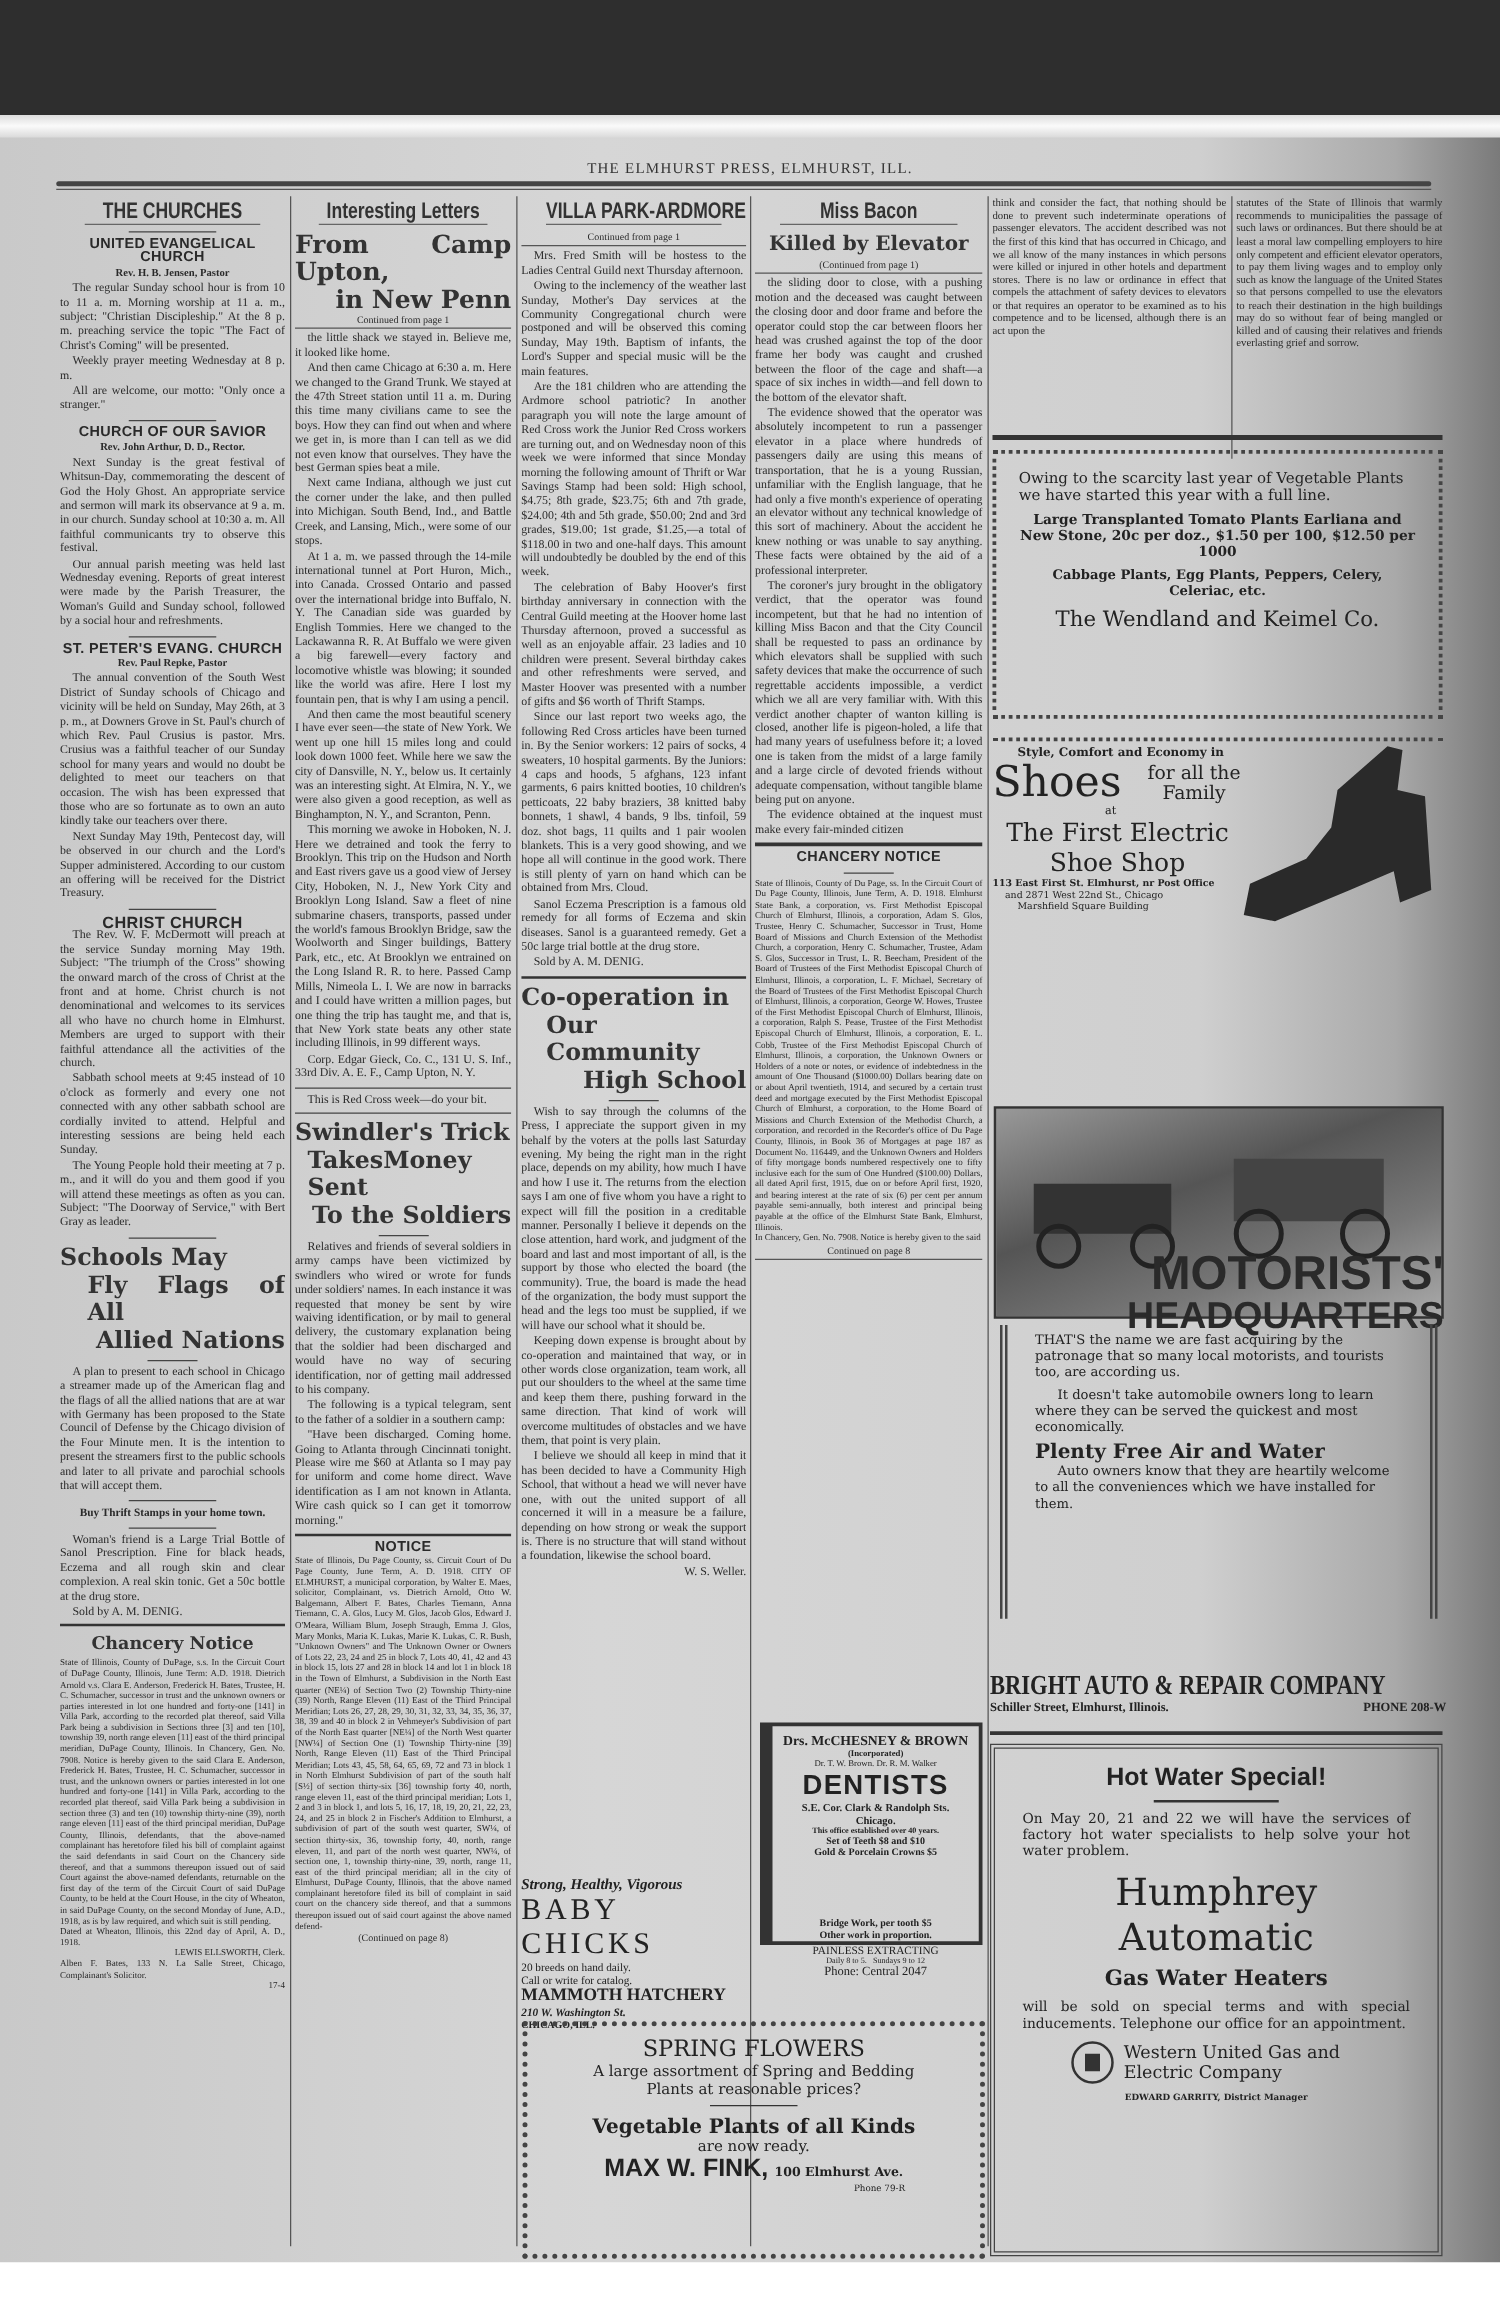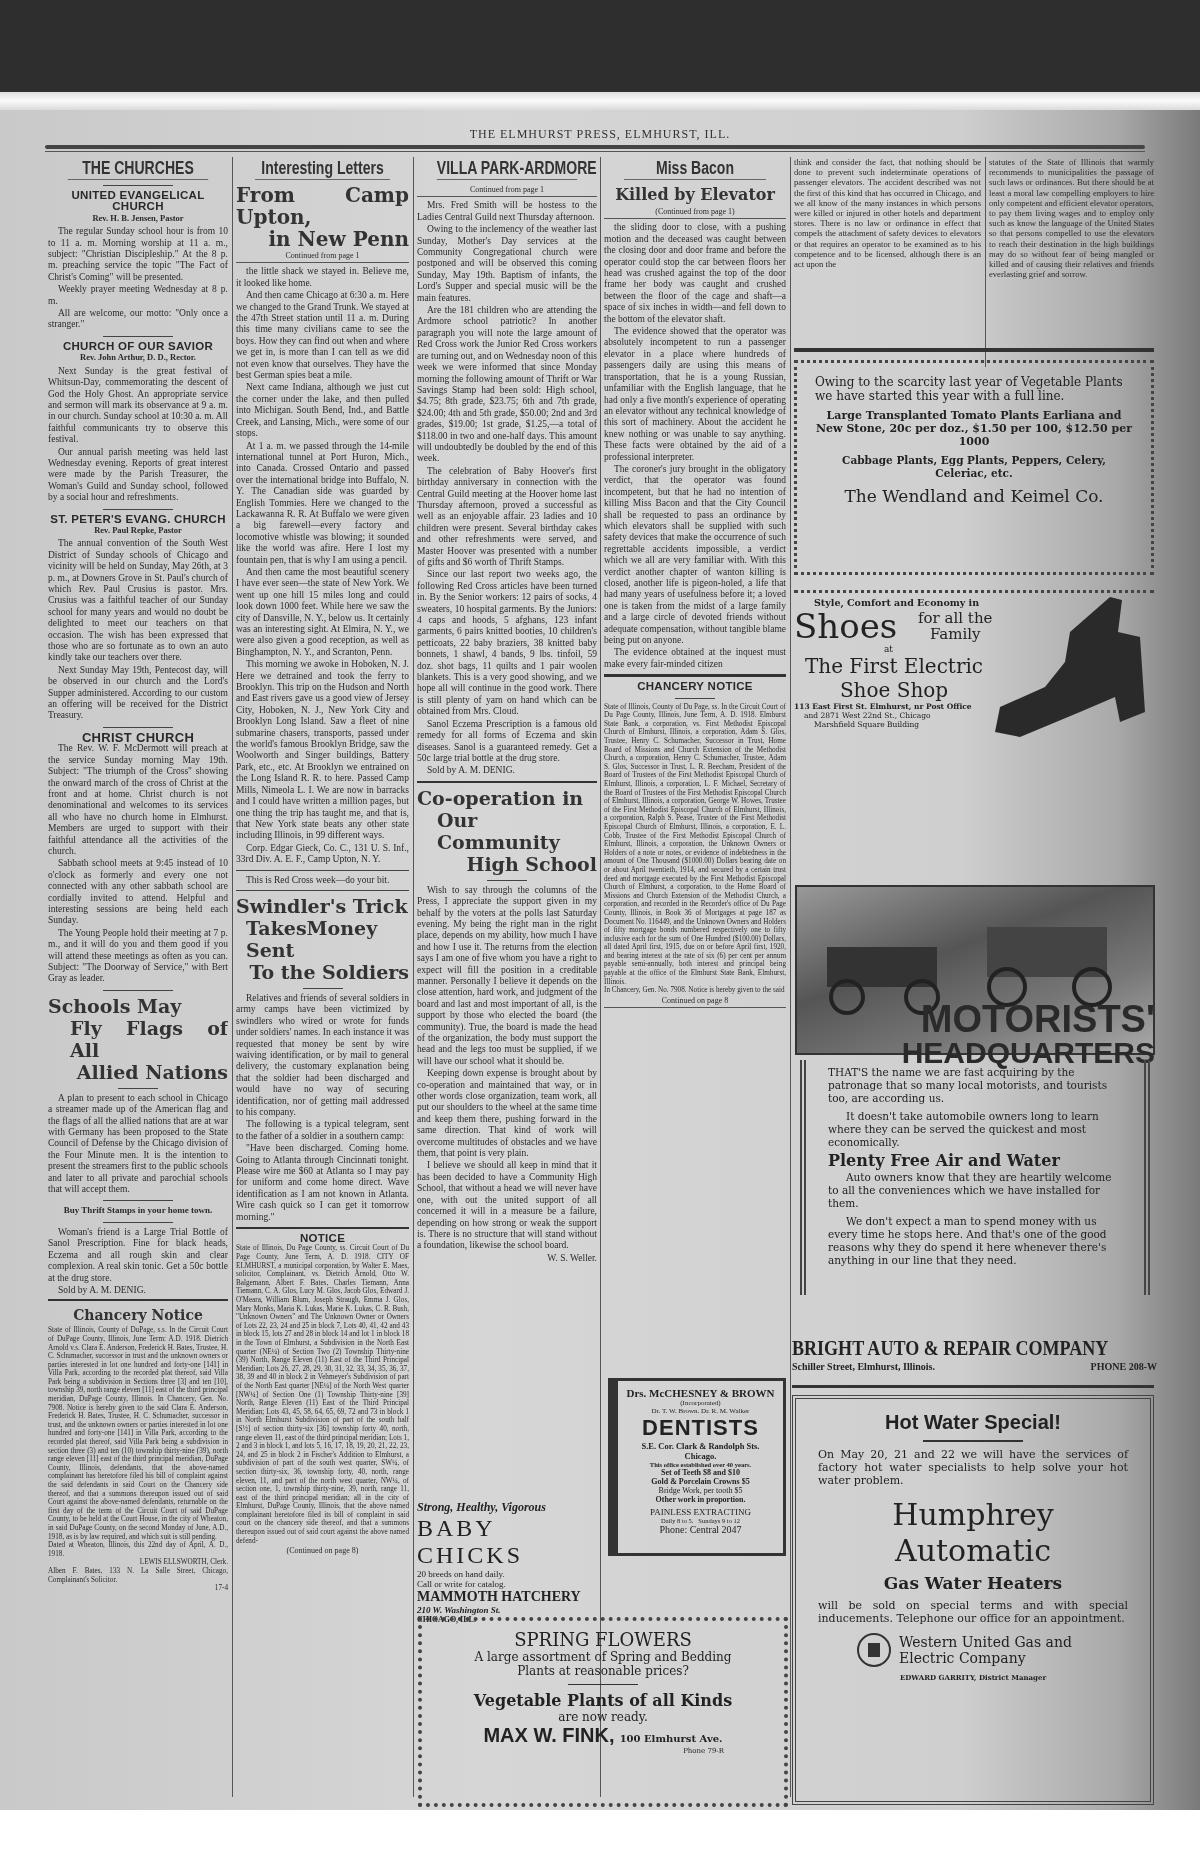--- a/index.html
+++ b/index.html
@@ -183,29 +183,29 @@
   <div style="height:3px;background:#333;margin:4px 0;"></div>
   <div class="church-head">CHANCERY NOTICE</div>
   <div class="sep" style="width:40px"></div>
   <div class="small">State of Illinois, County of Du Page, ss. In the Circuit Court of Du Page County, Illinois, June Term, A. D. 1918. Elmhurst State Bank, a corporation, vs. First Methodist Episcopal Church of Elmhurst, Illinois, a corporation, Adam S. Glos, Trustee, Henry C. Schumacher, Successor in Trust, Home Board of Missions and Church Extension of the Methodist Church, a corporation, Henry C. Schumacher, Trustee, Adam S. Glos, Successor in Trust, L. R. Beecham, President of the Board of Trustees of the First Methodist Episcopal Church of Elmhurst, Illinois, a corporation, L. F. Michael, Secretary of the Board of Trustees of the First Methodist Episcopal Church of Elmhurst, Illinois, a corporation, George W. Howes, Trustee of the First Methodist Episcopal Church of Elmhurst, Illinois, a corporation, Ralph S. Pease, Trustee of the First Methodist Episcopal Church of Elmhurst, Illinois, a corporation, E. L. Cobb, Trustee of the First Methodist Episcopal Church of Elmhurst, Illinois, a corporation, the Unknown Owners or Holders of a note or notes, or evidence of indebtedness in the amount of One Thousand ($1000.00) Dollars bearing date on or about April twentieth, 1914, and secured by a certain trust deed and mortgage executed by the First Methodist Episcopal Church of Elmhurst, a corporation, to the Home Board of Missions and Church Extension of the Methodist Church, a corporation, and recorded in the Recorder's office of Du Page County, Illinois, in Book 36 of Mortgages at page 187 as Document No. 116449, and the Unknown Owners and Holders of fifty mortgage bonds numbered respectively one to fifty inclusive each for the sum of One Hundred ($100.00) Dollars, all dated April first, 1915, due on or before April first, 1920, and bearing interest at the rate of six (6) per cent per annum payable semi-annually, both interest and principal being payable at the office of the Elmhurst State Bank, Elmhurst, Illinois.</div>
   <div class="small">In Chancery, Gen. No. 7908. Notice is hereby given to the said</div>
   <div class="cont">Continued on page 8</div>
 </div>
 
 <div style="position:absolute;left:608px;top:1378px;width:178px;height:178px;border:3px solid #333;border-left:10px solid #333;text-align:center;font-family:'Liberation Serif',serif;padding-top:6px;">
   <div style="font-size:11px;font-weight:bold;">Drs. McCHESNEY &amp; BROWN</div>
-  <div style="font-size:7px;font-weight:normal;">(Incorporated)</div>
+  <div style="font-size:7px;font-weight:bold;">(Incorporated)</div>
   <div style="font-size:7px;">Dr. T. W. Brown.   Dr. R. M. Walker</div>
   <div style="font-size:22px;font-weight:bold;font-family:'Liberation Sans',sans-serif;letter-spacing:1px;">DENTISTS</div>
   <div style="font-size:8.5px;font-weight:bold;">S.E. Cor. Clark &amp; Randolph Sts.</div>
   <div style="font-size:8.5px;font-weight:bold;">Chicago.</div>
   <div style="font-size:6.5px;font-weight:bold;">This office established over 40 years.</div>
   <div style="font-size:8px;font-weight:bold;line-height:9px;">Set of Teeth $8 and $10</div>
   <div style="font-size:8px;font-weight:bold;line-height:9px;">Gold &amp; Porcelain Crowns $5</div>
-  <div style="font-size:8px;font-weight:normal;line-height:9px;">Bridge Work, per tooth $5</div>
+  <div style="font-size:8px;font-weight:bold;line-height:9px;margin-top:48px;">Bridge Work, per tooth $5</div>
   <div style="font-size:8px;font-weight:bold;line-height:9px;">Other work in proportion.</div>
   <div style="font-size:9px;margin-top:3px;">PAINLESS EXTRACTING</div>
   <div style="font-size:6.5px;"><span>Daily 8 to 5.</span> &nbsp; <span>Sundays 9 to 12</span></div>
   <div style="font-size:10px;">Phone: Central 2047</div>
 </div>
 
 <div style="position:absolute;left:418px;top:1617px;width:370px;height:190px;border:4px dotted #444;text-align:center;font-family:'DejaVu Serif',serif;padding-top:8px;">
   <div style="font-size:18px;">SPRING FLOWERS</div>
   <div style="font-size:12px;line-height:14px;padding:0 40px;">A large assortment of Spring and Bedding Plants at reasonable prices?</div>
   <div style="width:70px;height:1px;background:#333;margin:6px auto;"></div>
@@ -258,21 +258,20 @@
 </div>
 <div style="position:absolute;left:800px;top:1000px;width:355px;font-family:'Liberation Sans',sans-serif;font-weight:bold;color:#2a2a2a;text-align:right;">
   <div style="font-size:38px;line-height:38px;">MOTORISTS'</div>
   <div style="font-size:30px;line-height:30px;">HEADQUARTERS</div>
 </div>
 <div style="position:absolute;left:800px;top:1060px;width:350px;height:235px;border-left:6px double #444;border-right:6px double #444;padding:6px 22px;font-family:'DejaVu Serif',serif;font-size:10.5px;line-height:13px;">
   <p style="margin-bottom:5px;">THAT'S the name we are fast acquiring by the patronage that so many local motorists, and tourists too, are according us.</p>
   <p style="text-indent:18px;margin-bottom:5px;">It doesn't take automobile owners long to learn where they can be served the quickest and most economically.</p>
   <div style="font-size:16px;font-weight:bold;margin-bottom:4px;">Plenty Free Air and Water</div>
   <p style="text-indent:18px;margin-bottom:5px;">Auto owners know that they are heartily welcome to all the conveniences which we have installed for them.</p>
-  <p style="text-indent:18px;">We don't expect a man to spend money with us every time he stops here. And that's one of the good reasons why they do spend it here whenever there's anything in our line that they need.</p>
 </div>
 <div style="position:absolute;left:792px;top:1335px;width:365px;font-family:'Liberation Serif',serif;">
   <div style="font-size:22px;font-weight:bold;transform:scaleX(0.82);transform-origin:left;white-space:nowrap;">BRIGHT AUTO &amp; REPAIR COMPANY</div>
   <div style="display:flex;justify-content:space-between;font-size:10px;font-weight:bold;">
     <span>Schiller Street, Elmhurst, Illinois.</span>
     <span>PHONE 208-W</span>
   </div>
 </div>
 <div style="position:absolute;left:792px;top:1385px;width:362px;height:3px;background:#333;"></div>
 

